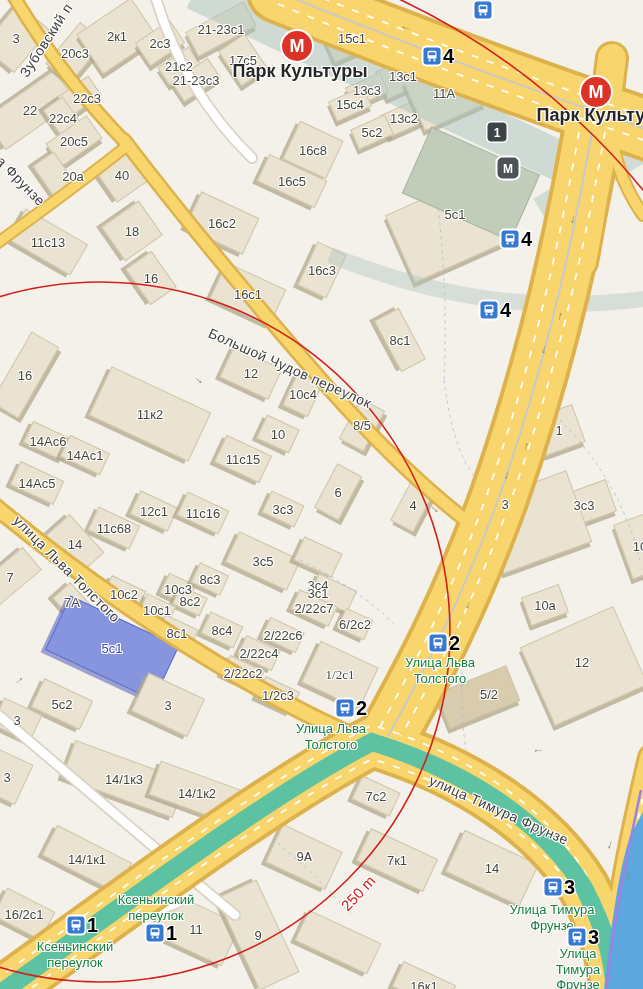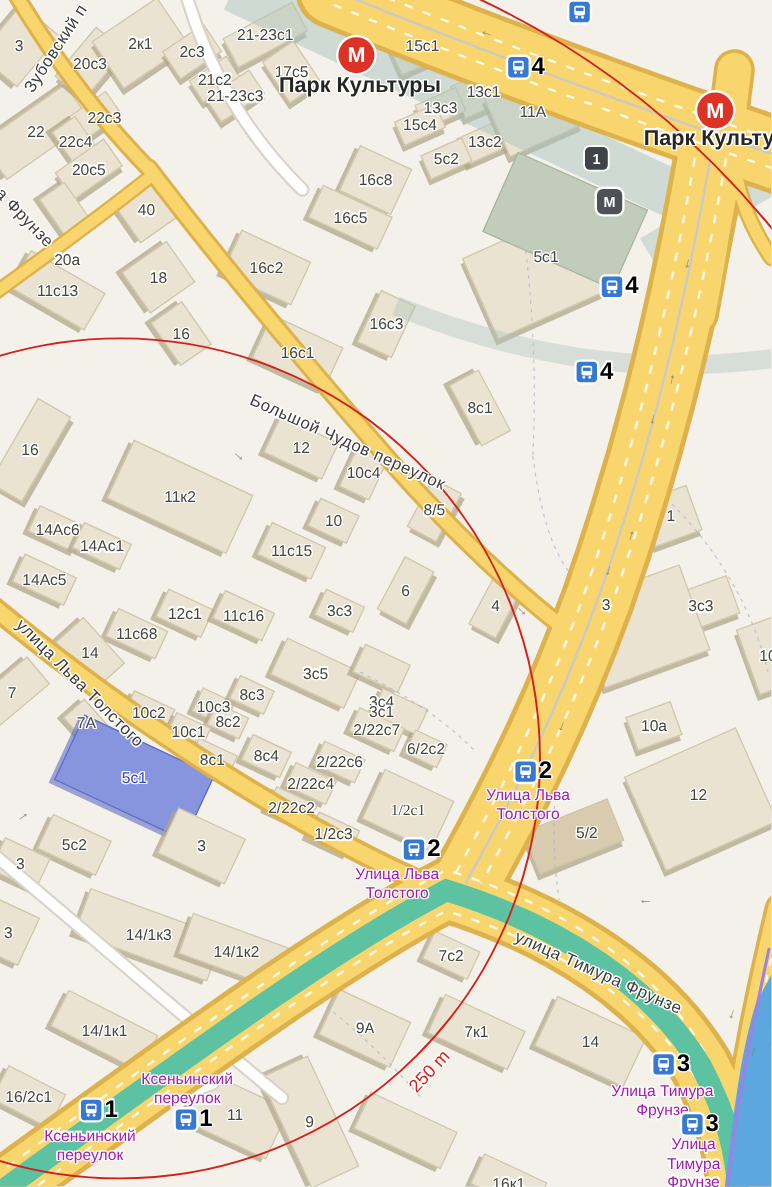--- a/index.html
+++ b/index.html
@@ -15,21 +15,21 @@
        box-shadow:-3px 4px 0 rgba(176,165,138,.75);}
   .bld.sel{background:#8794de;border-color:#5c6cc8;box-shadow:-3px 4px 0 rgba(96,108,190,.6);}
   .bld.dark{background:#d8cbae;}
   .halo{text-shadow:-1px -1px 0 #fff,1px -1px 0 #fff,-1px 1px 0 #fff,1px 1px 0 #fff,
         0 -1px 0 #fff,0 1px 0 #fff,-1px 0 0 #fff,1px 0 0 #fff;}
   .lbl{position:absolute;transform:translate(-50%,-50%);color:#45453d;font-size:13px;
        white-space:nowrap;}
   .lbl.sel{color:#3347c4;}
   .street{position:absolute;color:#3d3d3d;font-size:14px;letter-spacing:.5px;white-space:nowrap;}
   .buslbl{position:absolute;transform:translate(-50%,-50%);font-size:13px;line-height:15.5px;
-       color:#a21caf;text-align:center;white-space:pre-line;}
+       color:#15803d;text-align:center;white-space:pre-line;}
   .busnum{position:absolute;transform:translateY(-50%);font-size:20px;font-weight:bold;color:#000;}
   .busic{position:absolute;transform:translate(-50%,-50%);width:17px;height:17px;background:#3679d0;
        border-radius:3px;box-shadow:0 0 0 2px #fff;display:flex;align-items:center;justify-content:center;}
   .mst{position:absolute;transform:translate(-50%,-50%);width:30px;height:30px;border-radius:50%;
        background:#dd3327;color:#fff;font-weight:bold;font-size:18px;display:flex;align-items:center;
        justify-content:center;box-shadow:0 0 0 2px #fff,0 1px 3px rgba(0,0,0,.35);}
   .mlabel{position:absolute;transform:translate(-50%,-50%);font-size:18px;font-weight:bold;
        color:#262626;white-space:nowrap;}
   .ent{position:absolute;transform:translate(-50%,-50%);width:21px;height:21px;background:#4c5257;
        border-radius:5px;color:#fff;font-weight:bold;font-size:12px;display:flex;align-items:center;
@@ -215,21 +215,21 @@
       <div class="lbl halo" style="position: absolute; left: 75px; top: 53px;">20с3</div>
       <div class="lbl halo" style="position: absolute; left: 87px; top: 98px;">22с3</div>
       <div class="lbl halo" style="position: absolute; left: 63px; top: 118px;">22с4</div>
       <div class="lbl halo" style="position: absolute; left: 74px; top: 141px;">20с5</div>
       <div class="lbl halo" style="position: absolute; left: 117px; top: 36px;">2к1</div>
       <div class="lbl halo" style="position: absolute; left: 160px; top: 43px;">2с3</div>
       <div class="lbl halo" style="position: absolute; left: 179px; top: 66px;">21с2</div>
       <div class="lbl halo" style="position: absolute; left: 196px; top: 80px; text-align: right;">21-23с3</div>
       <div class="lbl halo" style="position: absolute; left: 221px; top: 29px;">21-23с1</div>
       <div class="lbl halo" style="position: absolute; left: 243px; top: 60px;">17с5</div>
-      <div class="lbl halo" style="position: absolute; left: 56px; top: 176px; margin-top: 40px;">20а</div>
+      <div class="lbl halo" style="position: absolute; left: 73px; top: 176px;">20а</div>
       <div class="lbl halo" style="position: absolute; left: 122px; top: 175px;">40</div>
       <div class="lbl halo" style="position: absolute; left: 132px; top: 231px;">18</div>
       <div class="lbl halo" style="position: absolute; left: 48px; top: 242px;">11с13</div>
       <div class="lbl halo" style="position: absolute; left: 151px; top: 278px;">16</div>
       <div class="lbl halo" style="position: absolute; left: 313px; top: 150px;">16с8</div>
       <div class="lbl halo" style="position: absolute; left: 292px; top: 181px;">16с5</div>
       <div class="lbl halo" style="position: absolute; left: 222px; top: 223px;">16с2</div>
       <div class="lbl halo" style="position: absolute; left: 322px; top: 270px;">16с3</div>
       <div class="lbl halo" style="position: absolute; left: 248px; top: 294px;">16с1</div>
       <div class="lbl halo" style="position: absolute; left: 251px; top: 373px;">12</div>

